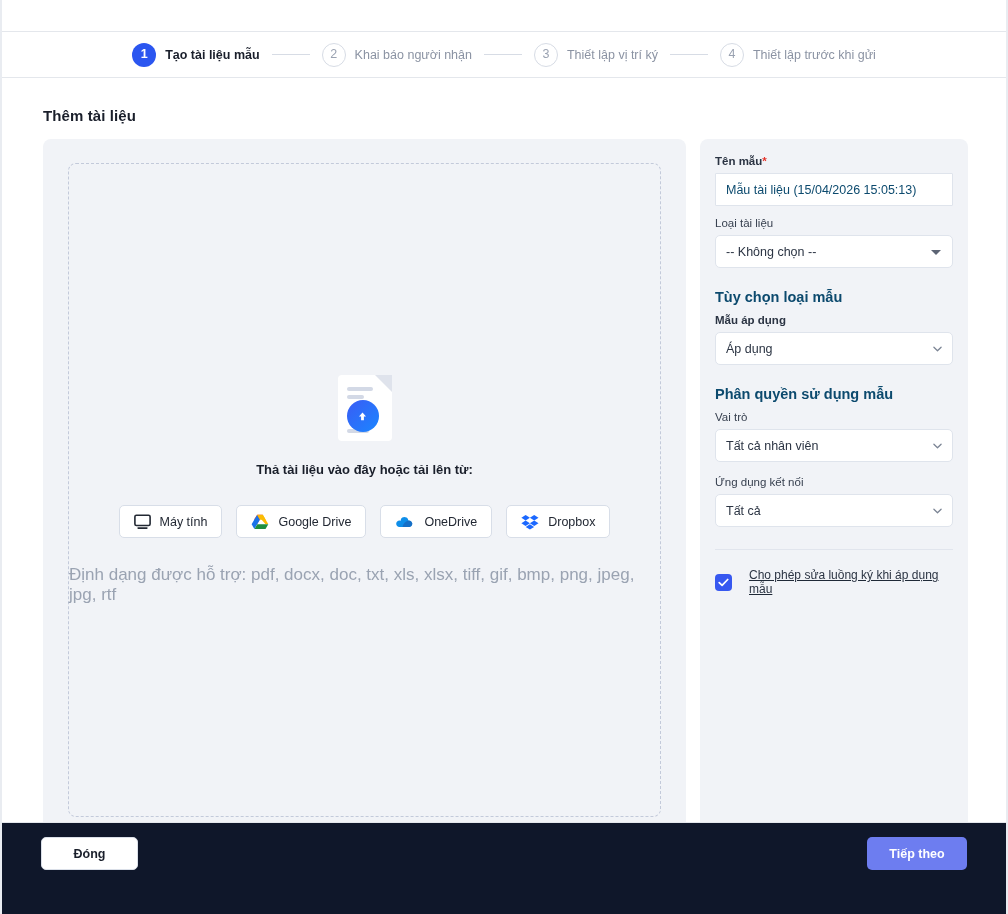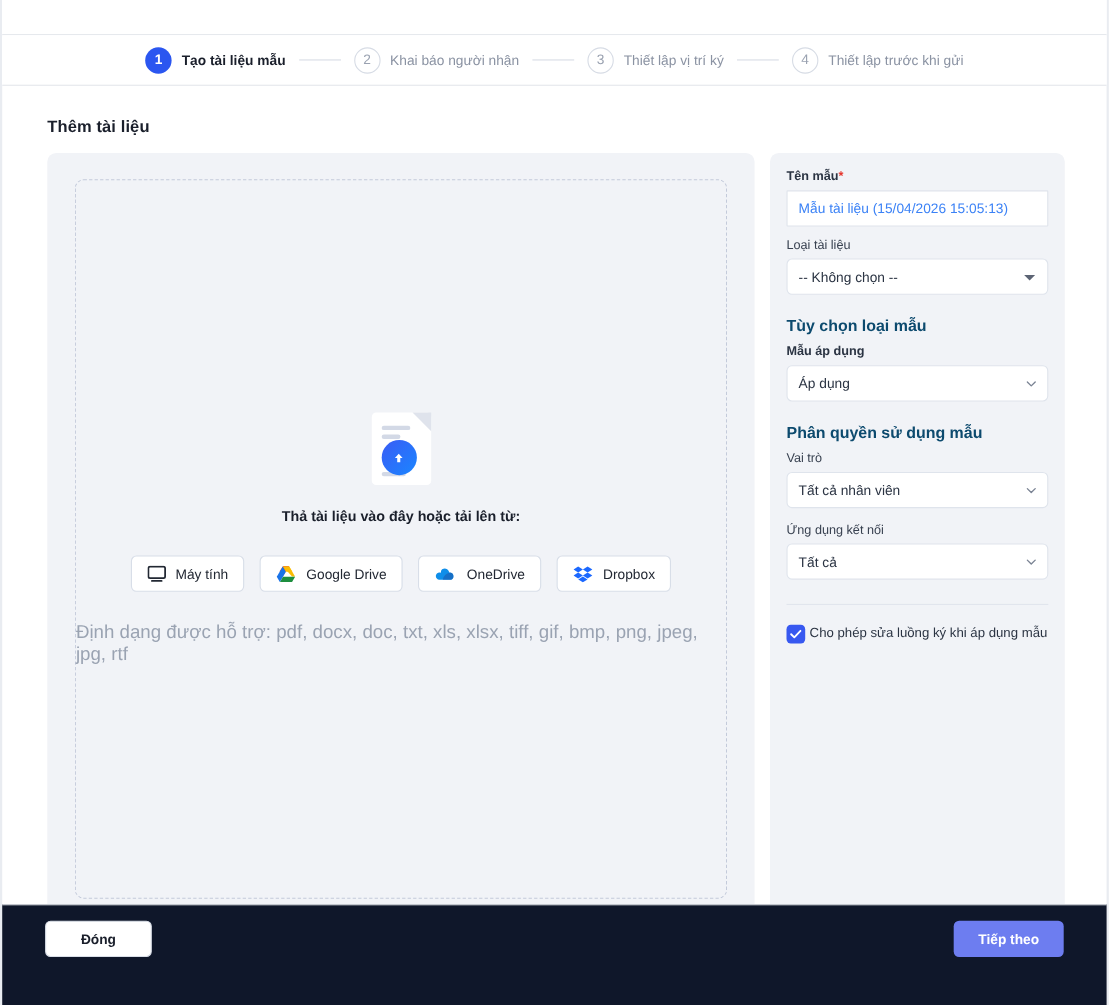--- a/index.html
+++ b/index.html
@@ -120,21 +120,21 @@
     padding: 16px 15px 0 15px;
   }
   .field-label { font-size: 11.5px; color: #2b3443; font-weight: 700; margin-bottom: 6px; }
   .field-label .req { color: #e5342b; }
   .field-label.normal { font-weight: 400; color: #384150; }
   .section-head { font-size: 14.5px; font-weight: 700; color: #0c4a6e; margin: 21px 0 9px 0; }
 
   .text-input {
     width: 100%; height: 33px;
     background: #ffffff; border: 1px solid #dfe4ec; border-radius: 1px;
-    padding: 0 10px; font-size: 12.5px; color: #3b82f6;
+    padding: 0 10px; font-size: 12.5px; color: #0c4a6e;
     font-family: "Liberation Sans", sans-serif;
     display: flex; align-items: center;
   }
   .select {
     position: relative;
     width: 100%; height: 33px;
     background: #ffffff; border: 1px solid #dfe4ec; border-radius: 5px;
     padding: 0 12px 0 10px; font-size: 12.5px; color: #2b3443;
     display: flex; align-items: center; cursor: pointer;
   }
@@ -147,21 +147,21 @@
     width: 0; height: 0;
     border-left: 5px solid transparent;
     border-right: 5px solid transparent;
     border-top: 5px solid #5c6474;
   }
   .gap-sm { height: 11px; }
   .gap-md { height: 14px; }
 
   .divider { height: 1px; background: #e1e5ed; margin: 22px 0 0 0; }
 
-  .check-row { display: flex; align-items: flex-start; gap: 4px; margin-top: 18px; }
+  .check-row { display: flex; align-items: center; gap: 17px; margin-top: 18px; text-decoration: underline; }
   .checkbox {
     width: 17px; height: 17px; border-radius: 4px; background: #3758f0;
     display: flex; align-items: center; justify-content: center; flex: 0 0 auto;
     cursor: pointer;
   }
   .check-label { font-size: 12px; color: #2b3443; }
 
   
   .footer {
     position: absolute; left: 0; right: 0; bottom: 0; height: 92px;

